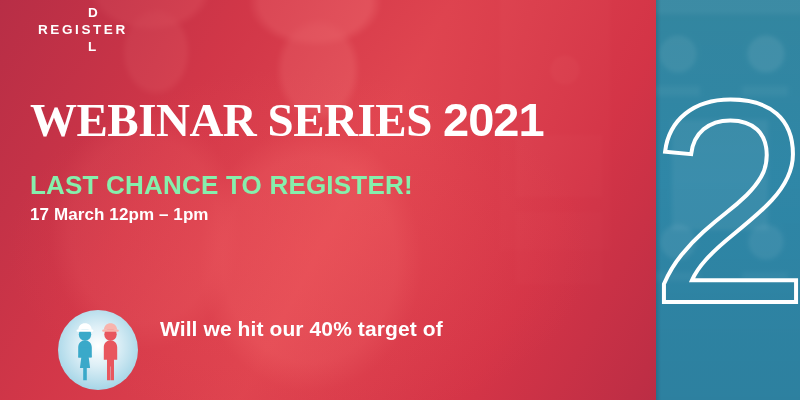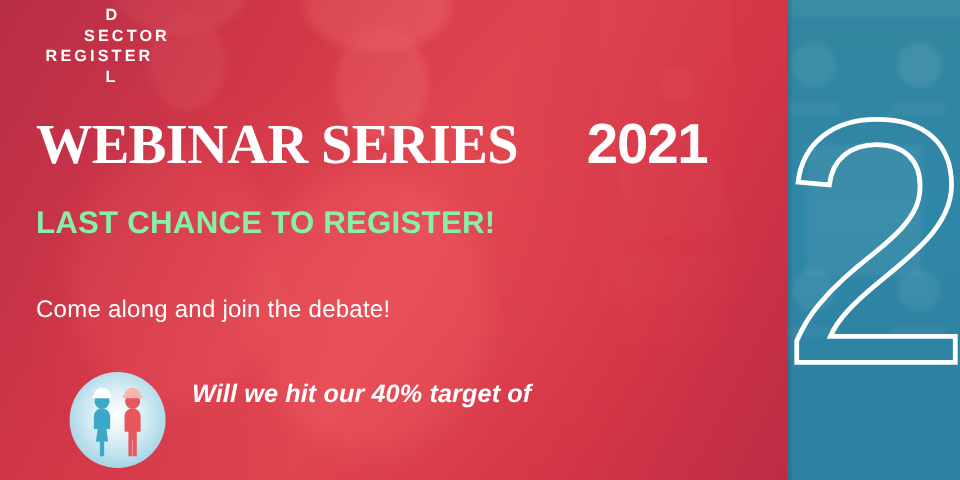--- a/index.html
+++ b/index.html
@@ -89,21 +89,21 @@
 
   
   .headline {
     position:absolute; left:30px; top:96px;
     z-index:6; color:#fff;
     font-size:47px; line-height:1;
     letter-spacing:-.5px;
     white-space:nowrap;
   }
   .headline .hl-light { font-weight:600;font-family:Liberation Serif, serif; }
-  .headline .hl-bold  { font-weight:900; letter-spacing:-1px;margin-left:46px; }
+  .headline .hl-bold  { font-weight:900; letter-spacing:-1px; }
 
   .subhead {
     position:absolute; left:30px; top:172px;
     z-index:6; color:#86efac;
     font-size:26px; font-weight:700; line-height:1;
     letter-spacing:.2px; white-space:nowrap;
   }
   .datetime {
     position:absolute; left:30px; top:206px;
     z-index:6; color:#fff;
@@ -126,21 +126,21 @@
   }
   .icon-badge svg { position:absolute; left:0; top:0; }
 
   
   .question {
     position:absolute; left:160px; top:316px;
     z-index:6; color:#fff;
     font-size:21px; font-weight:900; line-height:1.22;
     letter-spacing:.1px;
   }
-  .question span { display:block; white-space:nowrap;font-style:italic; }
+  .question span { display:block; white-space:nowrap; }
 
   
   .teal-panel {
     position:absolute; left:656px; top:0;
     width:144px; height:400px;
     overflow:hidden;
     background:#2f88a8;
   }
   .teal-bg {
     position:absolute; inset:-20px;
@@ -186,31 +186,30 @@
 <div class="banner">
 
   <div class="red-panel">
     <div class="photo-bg"></div>
     <div class="red-wash"></div>
     <div class="red-wash2"></div>
   </div>
 
   <div class="logo">
     <span class="logo-row logo-r1">D</span>
-    <span class="logo-row logo-r2">SECTOR</span>
     <span class="logo-row logo-r3">REGISTER</span>
     <span class="logo-row logo-r4">L</span>
   </div>
 
   <div class="headline">
     <span class="hl-light">WEBINAR SERIES </span><span class="hl-bold">2021</span>
   </div>
 
   <div class="subhead">LAST CHANCE TO REGISTER!</div>
-  <div class="tagline">Come along and join the debate!</div>
+  <div class="datetime">17 March 12pm – 1pm</div>
 
   <div class="icon-badge">
     <svg width="80" height="80" viewBox="0 0 80 80" aria-hidden="true">
 
       <g fill="#3aa9c9">
         <ellipse cx="27" cy="24.5" rx="6.2" ry="6.2"></ellipse>
         <path d="M20.2 37.5c0-4.1 3.1-7.2 6.8-7.2s6.8 3.1 6.8 7.2v9.8h-3.1l1.4 10.6h-3.3v12.4h-3.6V58.1h-3.3L23.3 47.5h-3.1z"></path>
         <path d="M20.4 47.5h13.2l-2.2-10.3H22.6z"></path>
       </g>
 

